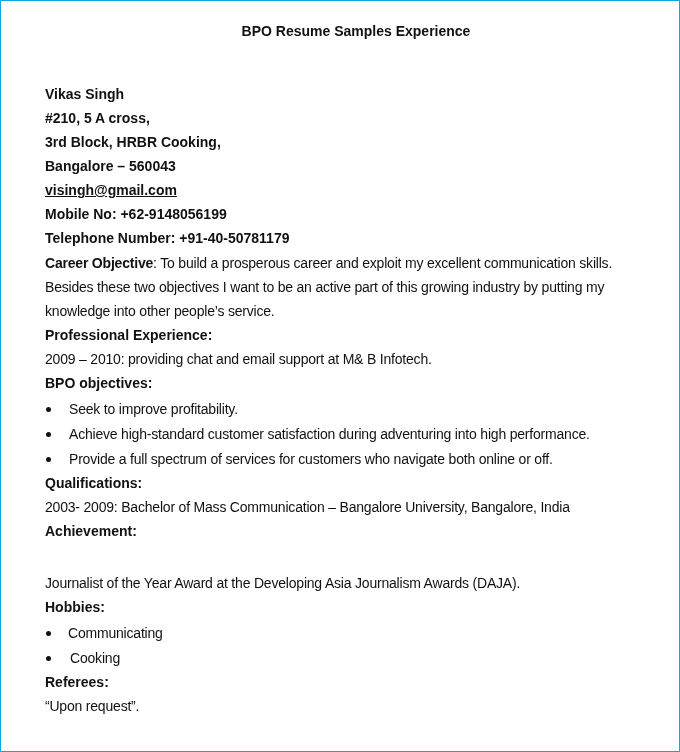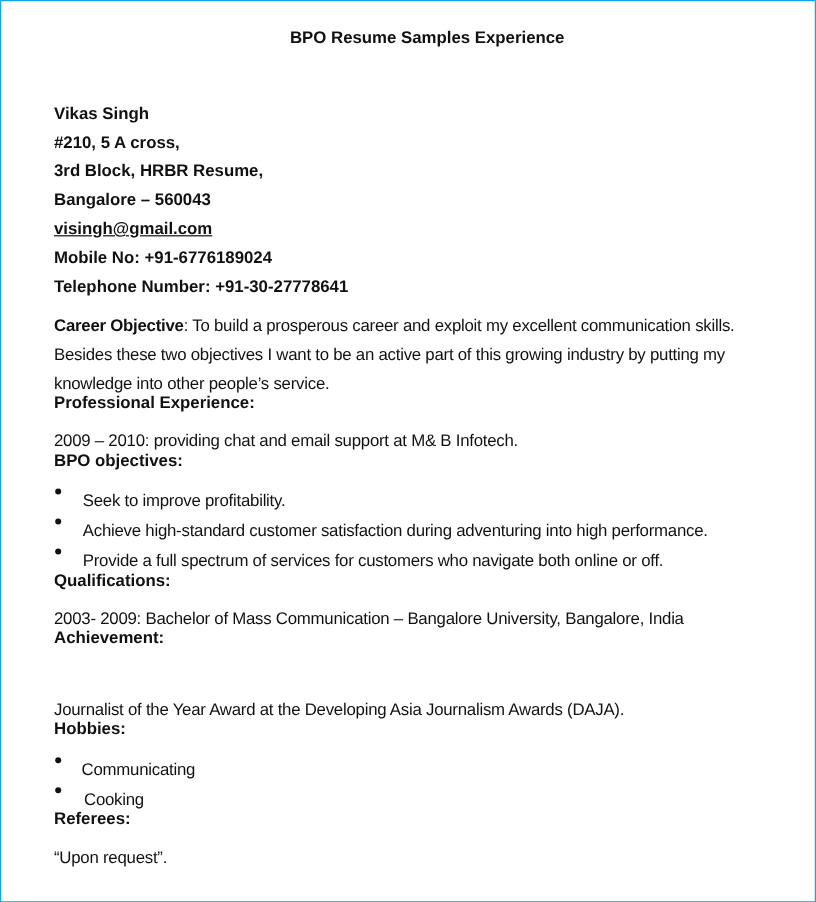--- a/index.html
+++ b/index.html
@@ -24,36 +24,36 @@
     .b { font-weight: bold; }
     .email { text-decoration: underline; }
     .bullet {
       position: absolute; left: 44px; width: 8px; height: 20px; line-height: 20px;
     }
     .bullet::before {
       content: ""; position: absolute; left: 1px; top: 8px;
       width: 5px; height: 5px; border-radius: 50%; background: #111;
     }
     .bullet-text { left: 68px; }
-    .tight { letter-spacing: -0.2px; margin-top: 8px; }
+    .tight { letter-spacing: -0.2px; }
   </style>
 </head>
 <body>
 
 <div class="page">
 
   <div class="title">BPO Resume Samples Experience</div>
 
   <div class="line b" style="top:83px">Vikas Singh</div>
   <div class="line b" style="top:107px">#210, 5 A cross,</div>
-  <div class="line b" style="top:131px">3rd Block, HRBR Resume,</div>
+  <div class="line b" style="top:131px">3rd Block, HRBR Cooking,</div>
   <div class="line b" style="top:155px">Bangalore – 560043</div>
   <div class="line b email" style="top:179px">visingh@gmail.com</div>
-  <div class="line b" style="top:203px">Mobile No: +91-6776189024</div>
-  <div class="line b" style="top:227px">Telephone Number: +91-30-27778641</div>
+  <div class="line b" style="top:203px">Mobile No: +62-9148056199</div>
+  <div class="line b" style="top:227px">Telephone Number: +91-40-50781179</div>
 
   <div class="line tight" style="top:252px">
     <span class="b">Career Objective</span><span>: To build a prosperous career and exploit my excellent communication  skills.</span>
   </div>
   <div class="line tight" style="top:276px">Besides these two objectives I want to be an active part of this growing industry by putting my</div>
   <div class="line b" style="top:324px">Professional Experience:</div>
 
   <div class="line tight" style="top:300px">knowledge into other people’s service.</div>
   <div class="line tight" style="top:348px">2009 – 2010: providing chat and email support at M&amp; B Infotech.</div>
 

